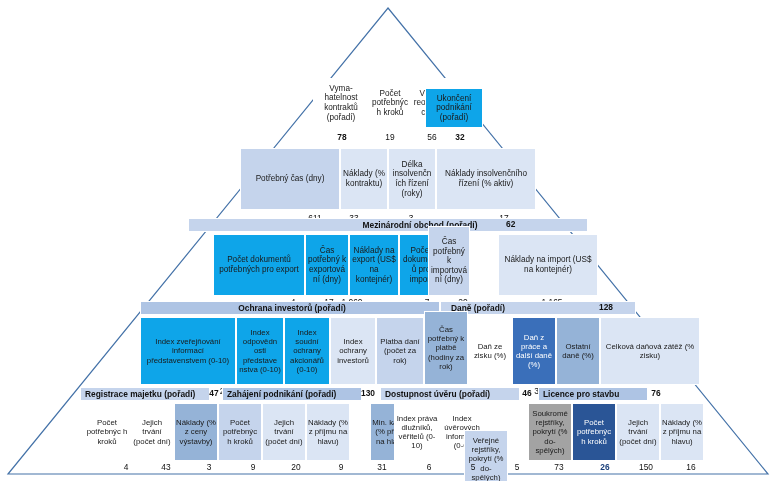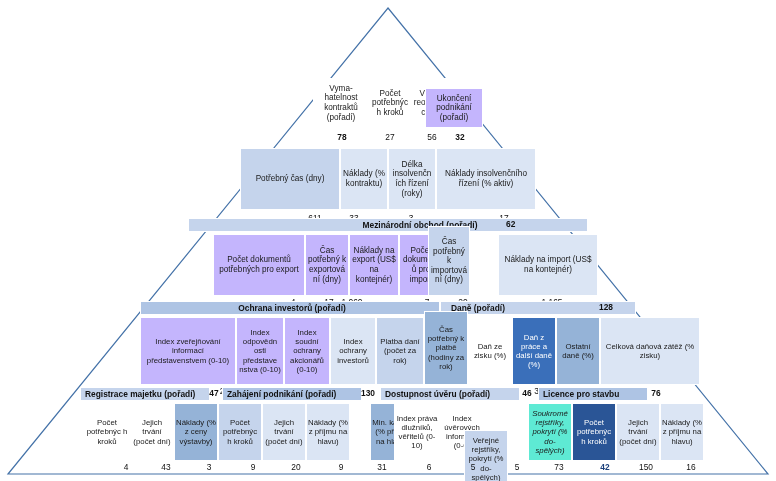--- a/index.html
+++ b/index.html
@@ -47,25 +47,25 @@
   }
   .val{
     position:absolute;
     font-size:8.4px;
     color:#111;
     text-align:right;
     font-weight:normal;
   }
   .val.bold{font-weight:bold;}
   .c-light{background:#ffffff;}
-  .c-pale{background:#c4b5fd;}
+  .c-pale{background:#0ea5e9;}
   .c-l1{background:#dbe5f4;}
   .c-l2{background:#c5d4ec;}
   .c-m1{background:#95b3d7;}
-  .c-m2{background:#5eead4;font-style:italic;}
+  .c-m2{background:#a3a3a3;}
   .c-d2{background:#3a6fba;color:#ffffff;}
   .c-d3{background:#2a5596;color:#ffffff;}
   .c-band{background:#c5d4ec;}
   .c-band2{background:#aec4e4;}
 </style>
 </head>
 <body>
 
 <div id="stage">
 
@@ -80,21 +80,21 @@
     <span>Počet potřebnýc h kroků</span>
   </div>
   <div class="cell c-light" style="left:411px;top:78px;width:44px;height:50px;">
     <span>Výnosy reorganiza ce (%)</span>
   </div>
   <div class="cell c-pale" style="left:425px;top:88px;width:58px;height:40px;">
     <span>Ukončení podnikání (pořadí)</span>
   </div>
 
   <div class="val bold" style="left:330px;top:132px;width:24px;text-align:center;">78</div>
-  <div class="val" style="left:378px;top:132px;width:24px;text-align:center;">27</div>
+  <div class="val" style="left:378px;top:132px;width:24px;text-align:center;">19</div>
   <div class="val" style="left:420px;top:132px;width:24px;text-align:center;">56</div>
   <div class="val bold" style="left:448px;top:132px;width:24px;text-align:center;">32</div>
 
   <div class="cell c-l2" style="left:240px;top:148px;width:100px;height:62px;">
     <span>Potřebný čas (dny)</span>
   </div>
   <div class="cell c-l1" style="left:340px;top:148px;width:48px;height:62px;">
     <span>Náklady (% kontraktu)</span>
   </div>
   <div class="cell c-l1" style="left:388px;top:148px;width:48px;height:62px;">
@@ -257,17 +257,17 @@
   <div class="val" style="left:155px;top:462px;width:22px;text-align:center;">43</div>
   <div class="val" style="left:199px;top:462px;width:20px;text-align:center;">3</div>
   <div class="val" style="left:243px;top:462px;width:20px;text-align:center;">9</div>
   <div class="val" style="left:285px;top:462px;width:22px;text-align:center;">20</div>
   <div class="val" style="left:331px;top:462px;width:20px;text-align:center;">9</div>
   <div class="val" style="left:371px;top:462px;width:22px;text-align:center;">31</div>
   <div class="val" style="left:419px;top:462px;width:20px;text-align:center;">6</div>
   <div class="val" style="left:463px;top:462px;width:20px;text-align:center;">5</div>
   <div class="val" style="left:507px;top:462px;width:20px;text-align:center;">5</div>
   <div class="val" style="left:548px;top:462px;width:22px;text-align:center;">73</div>
-  <div class="val bold" style="left:594px;top:462px;width:22px;text-align:center;color:#1a3f7a;">42</div>
+  <div class="val bold" style="left:594px;top:462px;width:22px;text-align:center;color:#1a3f7a;">26</div>
   <div class="val" style="left:632px;top:462px;width:28px;text-align:center;">150</div>
   <div class="val" style="left:680px;top:462px;width:22px;text-align:center;">16</div>
 
 </div>
 
 </body></html>

